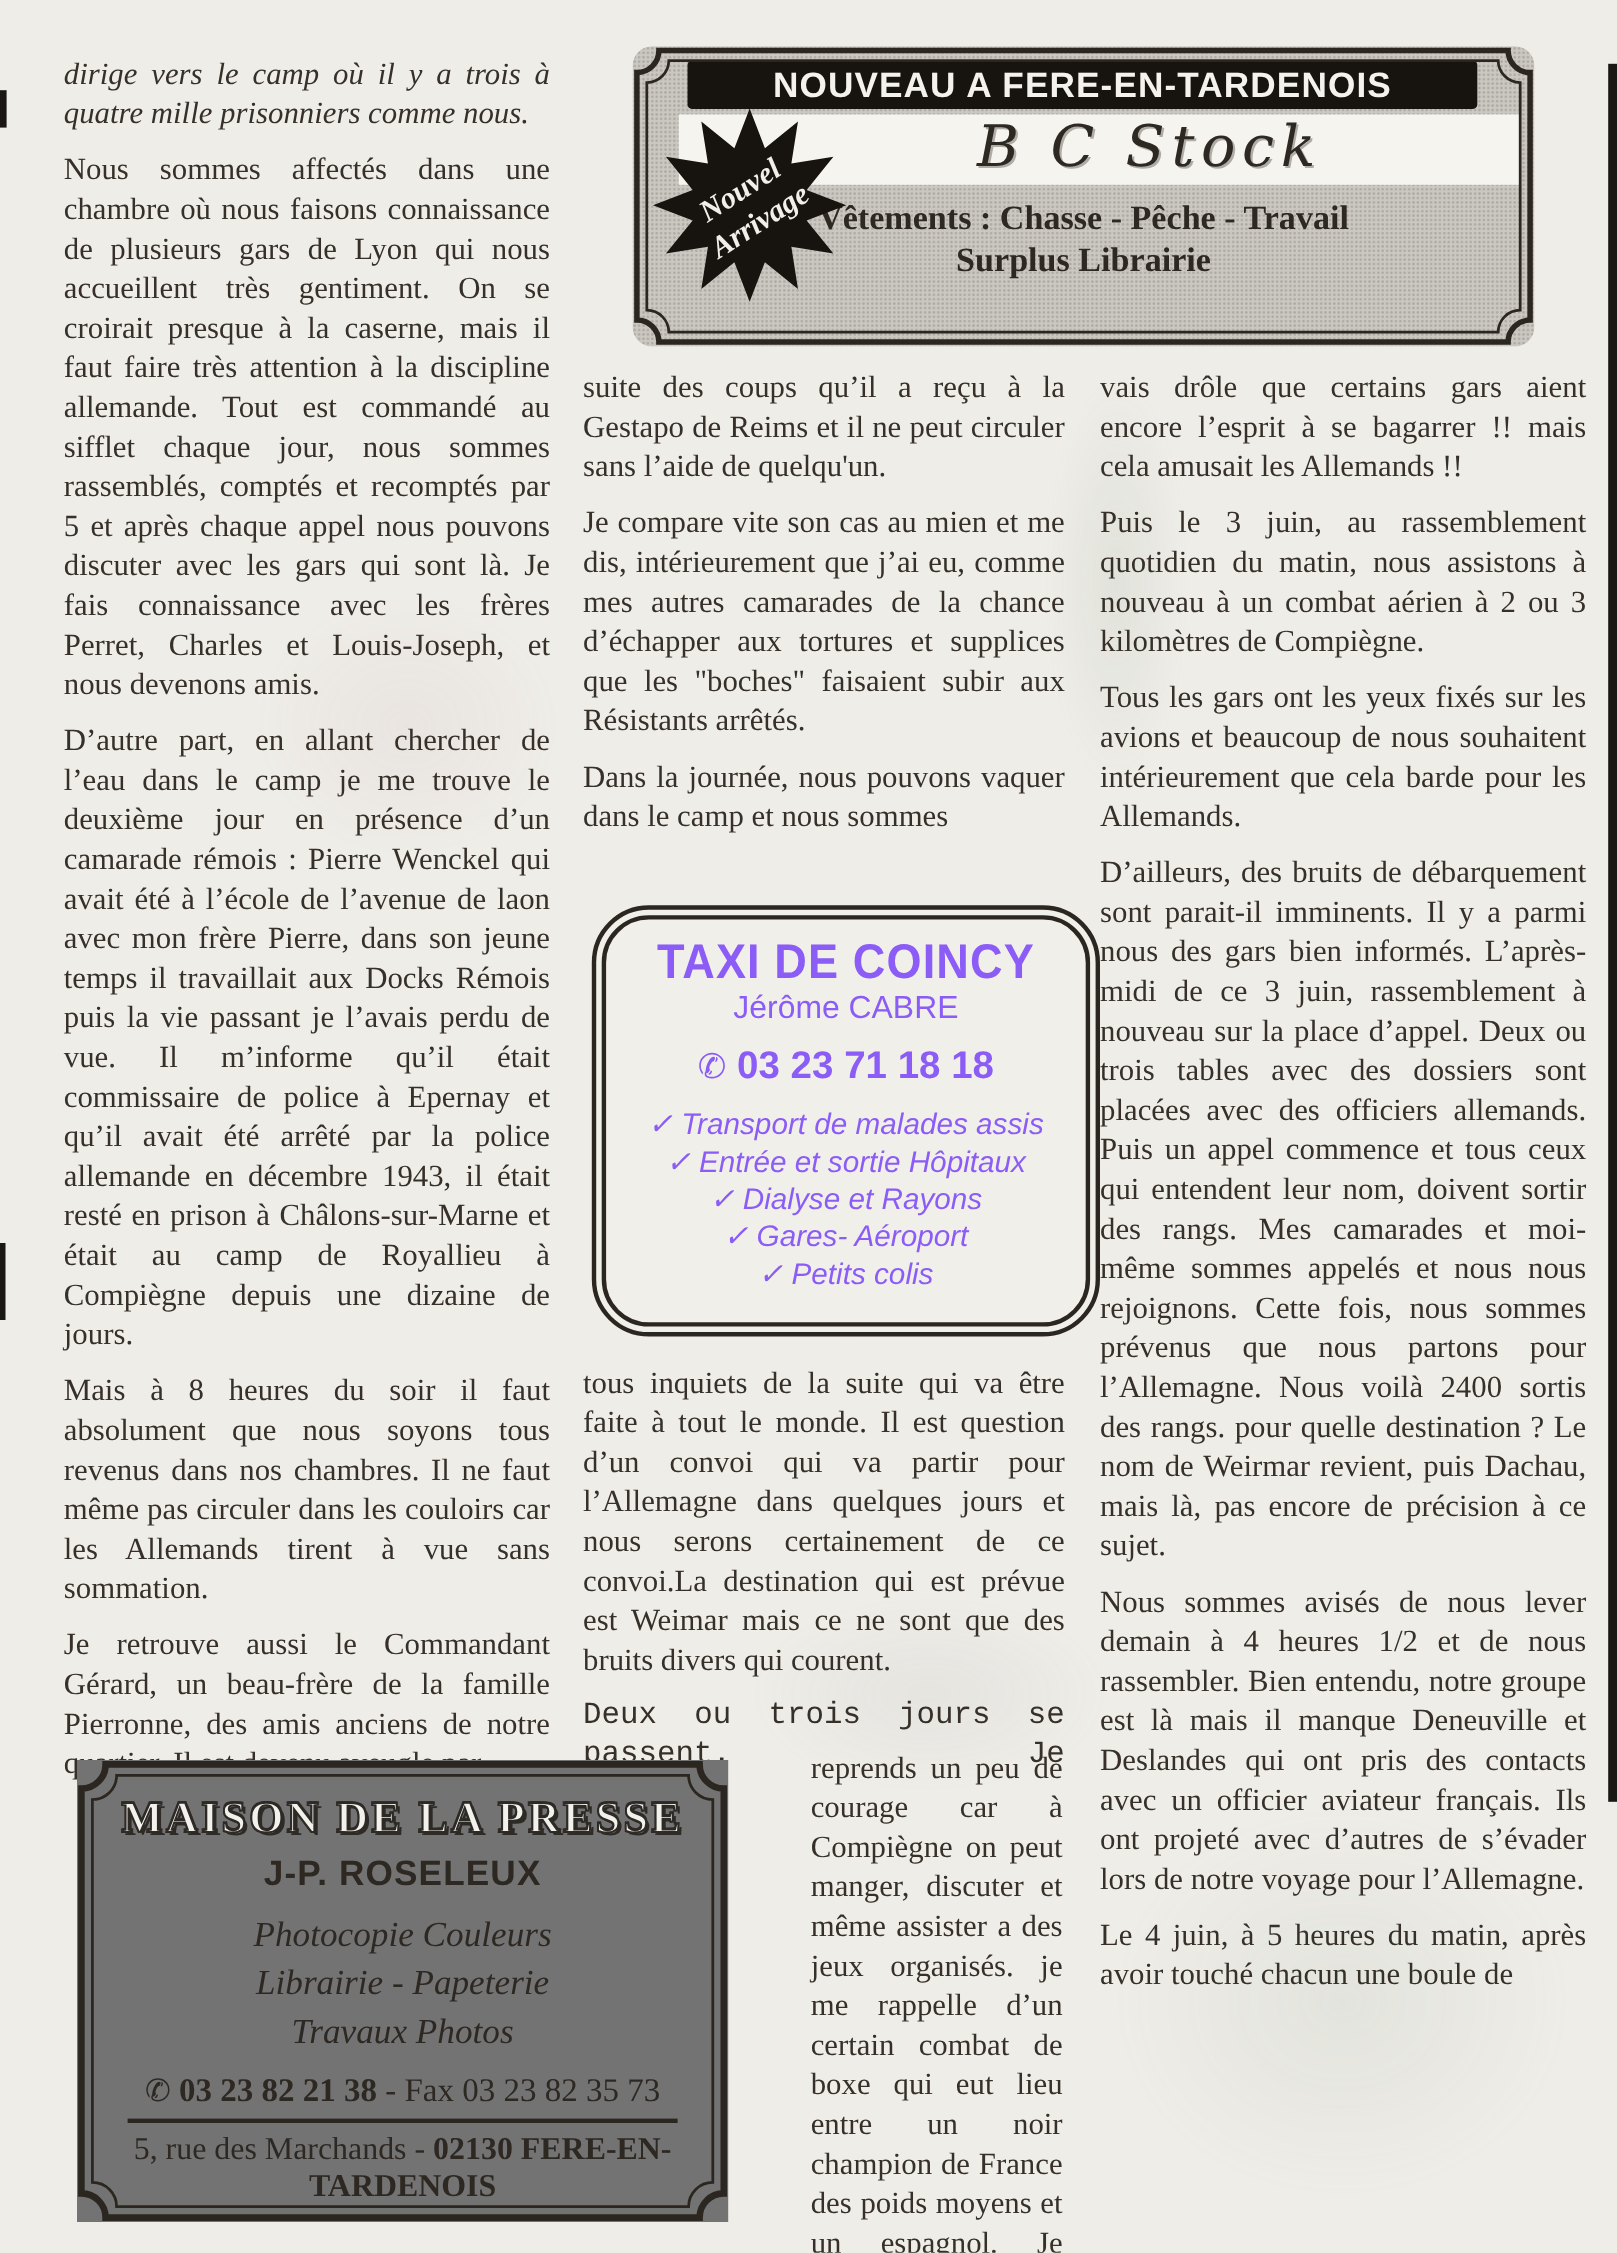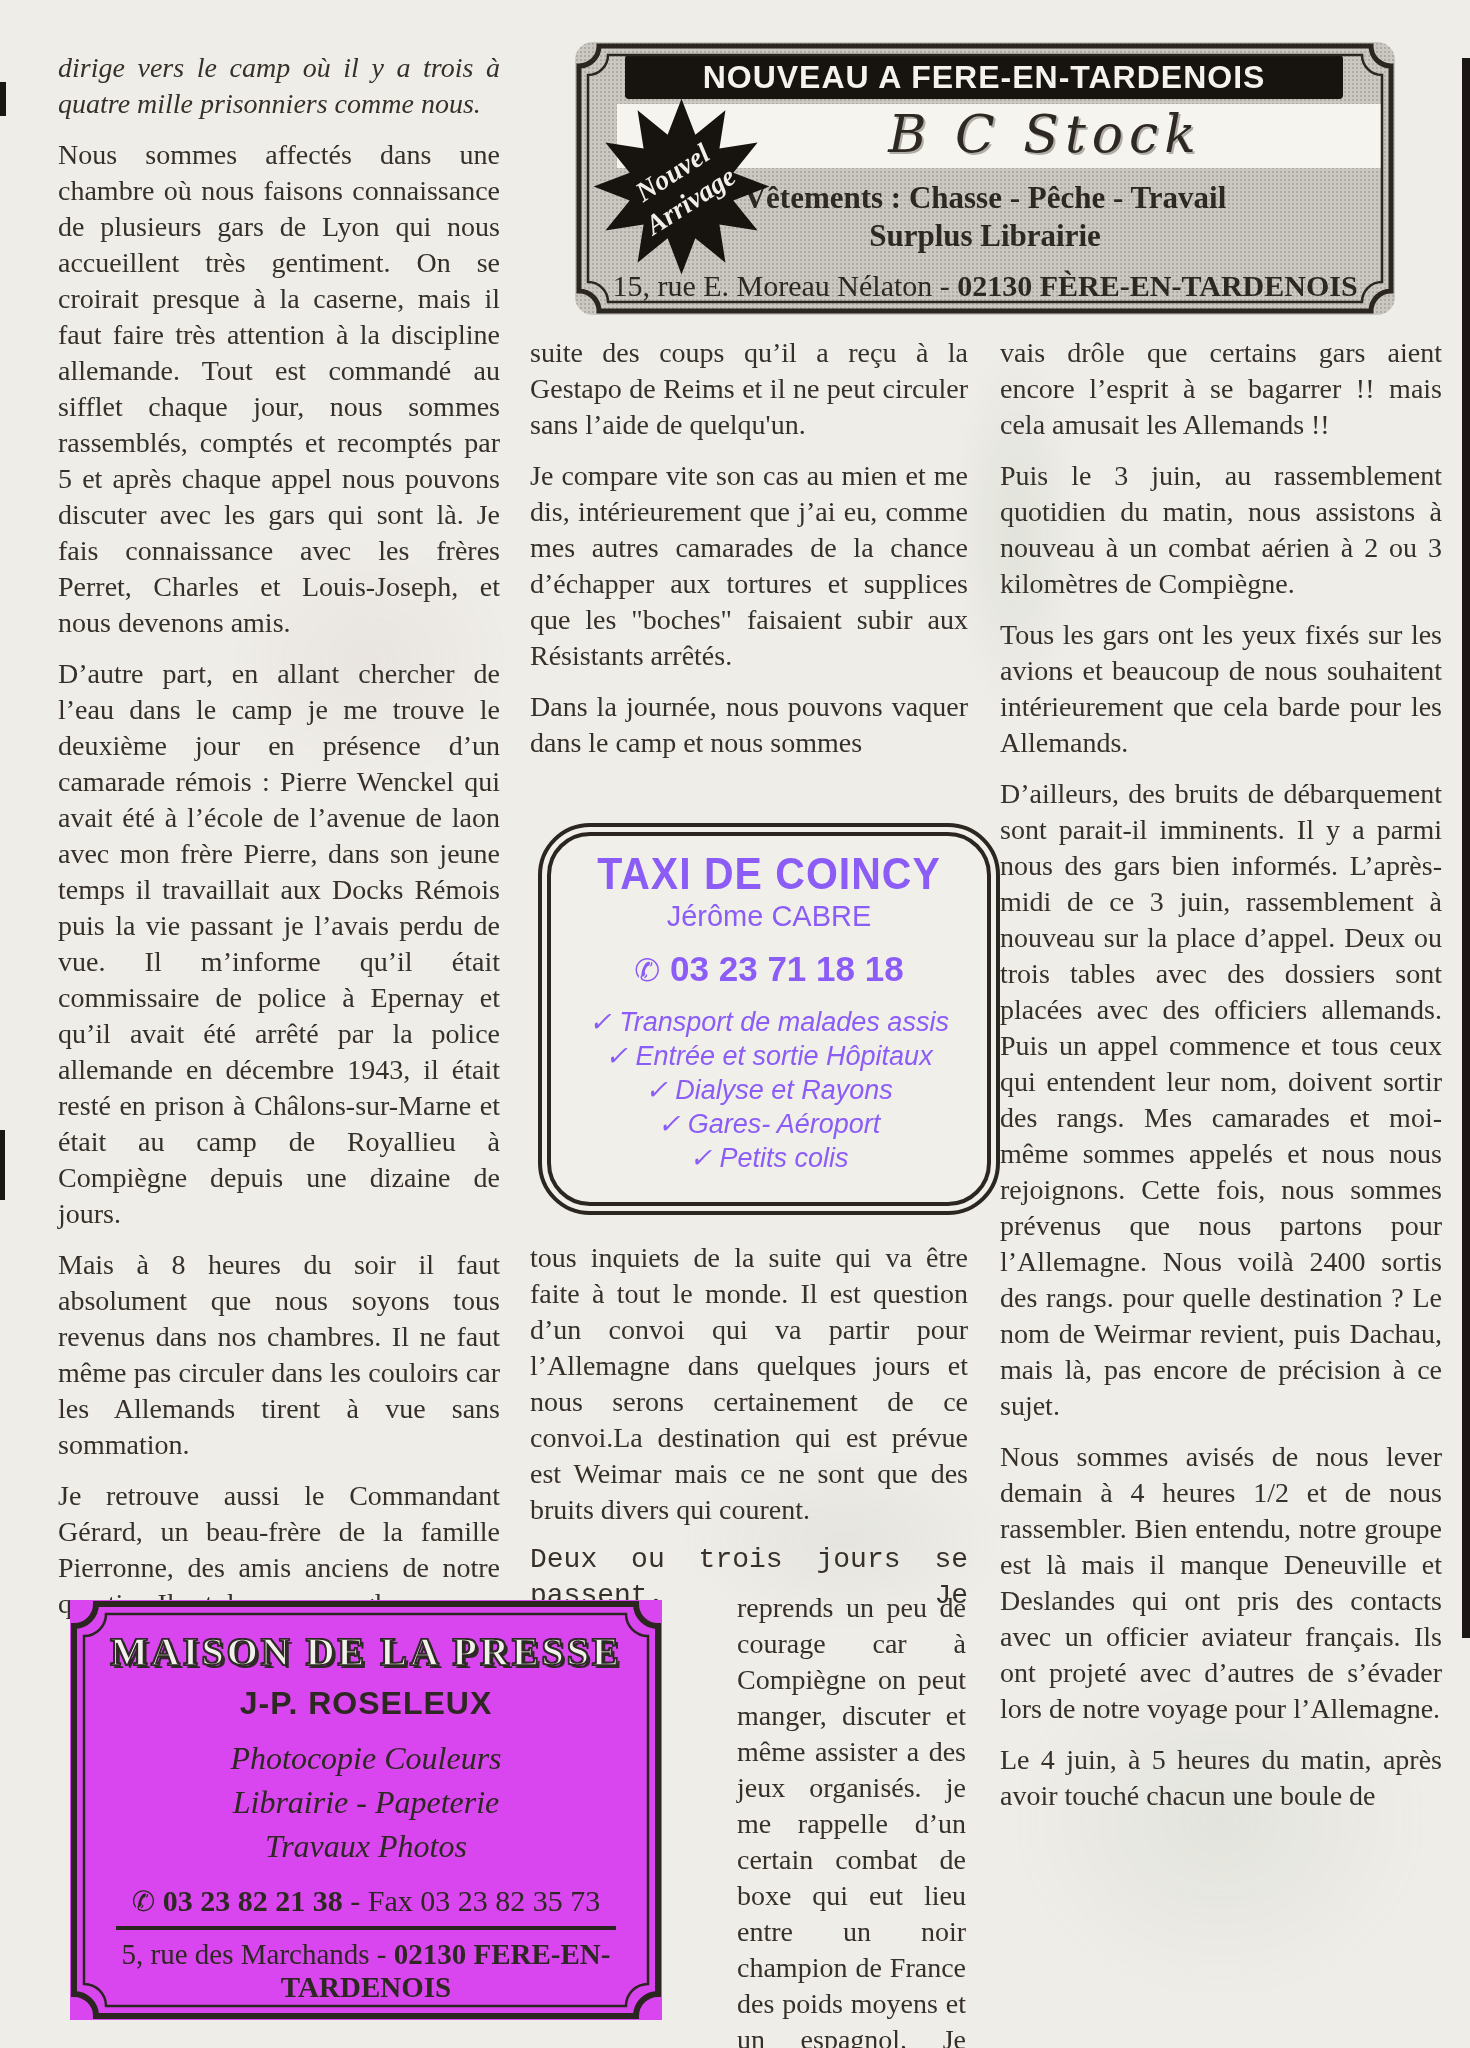--- a/index.html
+++ b/index.html
@@ -58,21 +58,21 @@
   }
   .taxi-title{margin-top:15px;font-weight:bold;font-size:41px;letter-spacing:1px;
     transform:scaleY(1.08);}
   .taxi-name{font-size:29px;margin-top:2px;}
   .taxi-phone{margin-top:16px;font-weight:bold;font-size:35px;}
   .taxi-phone .ph-ico{font-family:"DejaVu Sans", sans-serif;font-weight:normal;font-size:31px;}
   .taxi-services{margin-top:16px;}
   .taxi-services p{margin:0;font-style:italic;font-size:27px;line-height:34px;}
   
   .maison-ad{
-    left:70px;top:1600px;width:592px;height:420px;background:#d946ef;
+    left:70px;top:1600px;width:592px;height:420px;background:#737373;
     text-align:center;color:#2e2823;overflow:hidden;
   }
   .maison-title{
     margin-top:28px;font-family:"Liberation Serif", serif;font-weight:bold;
     font-size:40px;letter-spacing:3px;white-space:nowrap;color:#f3f1ec;
     -webkit-text-stroke:1.6px #2e2a26;
     text-shadow:-1px -1px 0 #2e2a26,1px -1px 0 #2e2a26,-1px 1px 0 #2e2a26,3px 3px 0 #2e2a26;
   }
   .maison-owner{margin-top:10px;font-family:"Liberation Sans", sans-serif;
     font-weight:bold;font-size:32px;letter-spacing:1px;}
@@ -142,21 +142,20 @@
   <svg class="bc-star" width="185" height="185" viewBox="0 0 200 200">
     <polygon fill="#17130f" points="100,5 115,44 147.5,17.7 141,59 182.3,52.5 156,85 195,100 156,115 182.3,147.5 141,141 147.5,182.3 115,156 100,195 85,156 52.5,182.3 59,141 17.7,147.5 44,115 5,100 44,85 17.7,52.5 59,59 52.5,17.7 85,44"></polygon>
     <g transform="rotate(-33 100 100)" fill="#f2efe9" font-family="Liberation Serif, serif" font-weight="bold" font-style="italic" font-size="30" text-anchor="middle">
       <text x="100" y="92">Nouvel</text>
       <text x="100" y="128">Arrivage</text>
     </g>
   </svg>
 
   <div class="bc-line1">Vêtements : Chasse - Pêche - Travail</div>
   <div class="bc-line2">Surplus Librairie</div>
-  <div class="bc-addr"><span>15, rue E. Moreau Nélaton - </span><b>02130 FÈRE-EN-TARDENOIS</b></div>
 
   <svg class="frame-svg" width="820" height="273" viewBox="0 0 820 273">
     <path d="M 24 4 H 796 A 20 20 0 0 0 816 24 V 249 A 20 20 0 0 0 796 269 H 24 A 20 20 0 0 0 4 249 V 24 A 20 20 0 0 0 24 4 Z" fill="none" stroke="#2b2620" stroke-width="5"></path>
     <path d="M 33 13 H 787 A 20 20 0 0 0 807 33 V 240 A 20 20 0 0 0 787 260 H 33 A 20 20 0 0 0 13 240 V 33 A 20 20 0 0 0 33 13 Z" fill="none" stroke="#2b2620" stroke-width="2.5"></path>
   </svg>
 </div>
 
 <div class="ad taxi-ad">
   <div class="taxi-title">TAXI DE COINCY</div>
   <div class="taxi-name">Jérôme CABRE</div>

